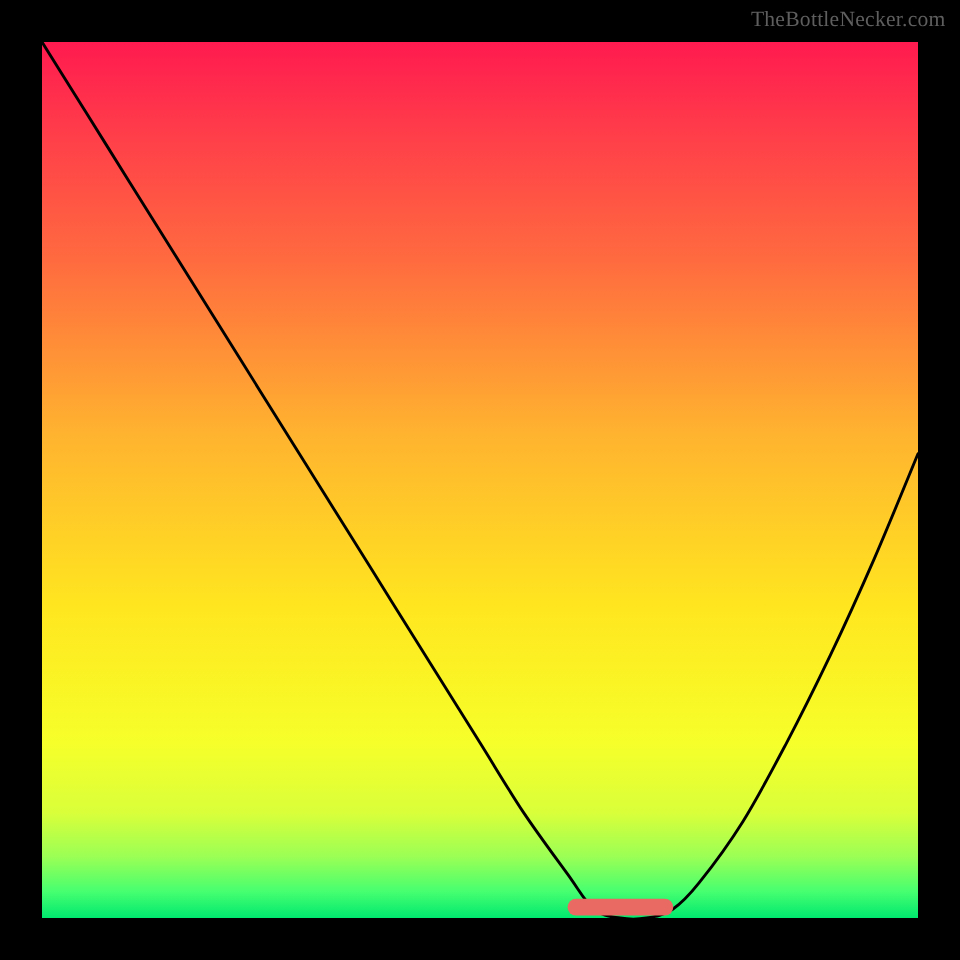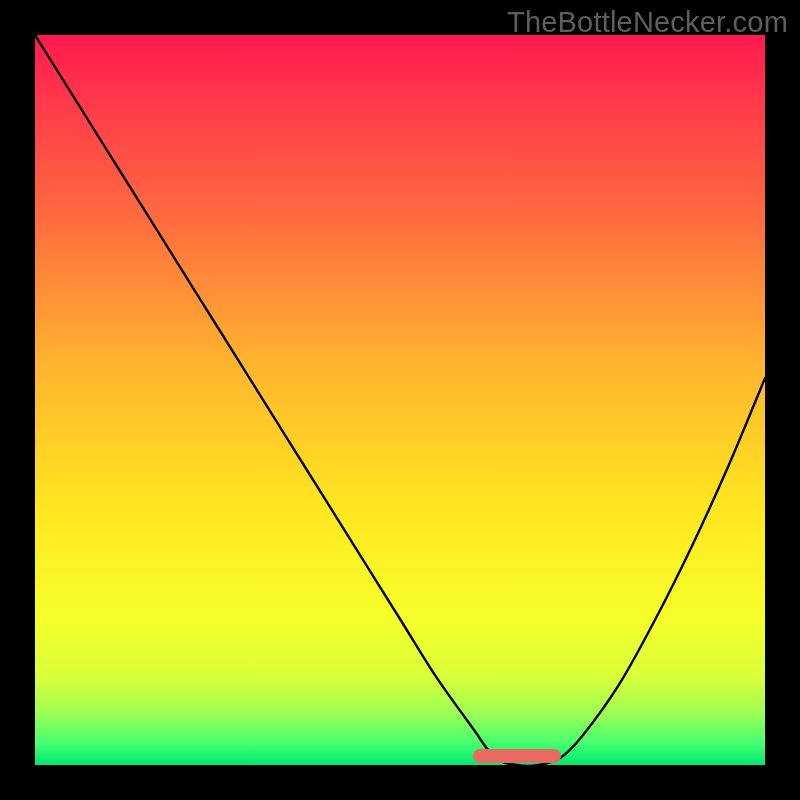--- a/index.html
+++ b/index.html
@@ -17,22 +17,22 @@
       #ffe71f 65%,
       #f6ff2a 80%,
       #d9ff3a 88%,
       #9bff55 93%,
       #46ff70 97%,
       #00e86f 100%);
   }
   .watermark {
     position: absolute;
     top: 6px; right: 12px;
-    font-family: Liberation Sans, sans-serif;
-    font-size: 29px;
+    font-family: Liberation Serif, serif;
+    font-size: 18px;
     color: #5e5e5e;
     letter-spacing: 0.2px;
     user-select: none;
     text-align: center;
   }
   svg.curve { position:absolute; left:0; top:0; }
   .highlight {
     position:absolute;
     height: 14px;
     background:#e86a63;

